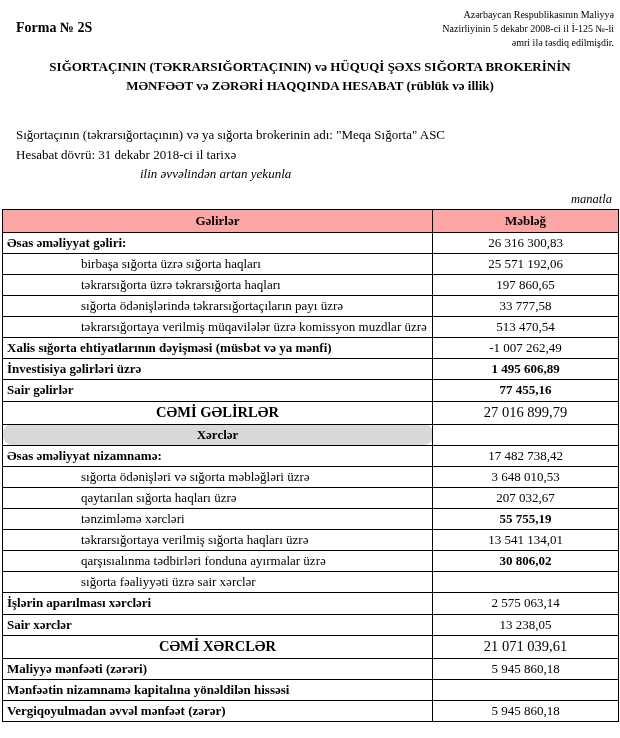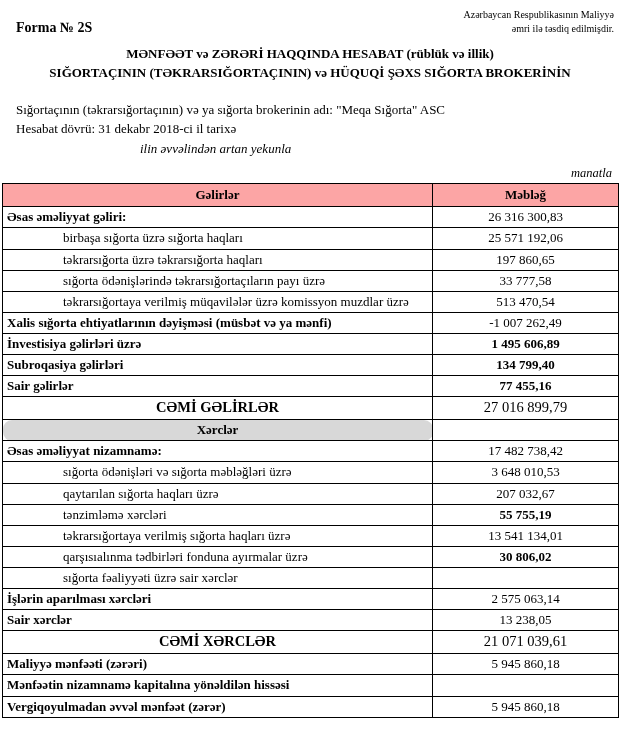--- a/index.html
+++ b/index.html
@@ -26,21 +26,21 @@
     line-height: 1.38;
   }
   .title {
     text-align: center;
     font-weight: bold;
     font-size: 13px;
     line-height: 1.45;
     margin-top: 9px;
     padding: 0 24px;
   }
-  .meta { font-size: 13px; margin-top: 17px; padding-left: 14px; line-height: 1.5; }
+  .meta { font-size: 13px; margin-top: 29px; padding-left: 14px; line-height: 1.5; }
   .cumulative { font-style: italic; margin-left: 124px; }
   .manat {
     text-align: right;
     font-style: italic;
     font-size: 12.5px;
     padding-right: 6px;
     margin-top: 8px;
     margin-bottom: 2px;
   }
 
@@ -67,42 +67,43 @@
     padding: 3px 4px;
   }
   td.section-header {
     background: #d8d8d8;
     font-weight: bold;
     text-align: center;
     padding: 3px 4px;
     border-radius: 9px;
   }
   td.label { text-align: left; padding-left: 7px; }
-  td.label.indent { padding-left: 60px; }
+  td.label.indent { padding-left: 78px; }
   td.value { text-align: center; }
   .bold { font-weight: bold; }
   .center { text-align: center !important; }
   .big { font-size: 14.5px !important; padding-top: 3px; padding-bottom: 3px; margin-left: 48px; }
 </style>
 </head>
 <body>
 
 <div class="page">
 
   <div class="top-row">
     <div class="form-no">Forma № 2S</div>
     <div class="approval">
       <div>Azərbaycan Respublikasının Maliyyə</div>
+      <div>Nazirliyinin 5 dekabr 2008-ci il İ-125 №-li</div>
       <div>əmri ilə təsdiq edilmişdir.</div>
     </div>
   </div>
 
   <div class="title">
+    <div>SIĞORTAÇININ (TƏKRARSIĞORTAÇININ) və HÜQUQİ ŞƏXS SIĞORTA BROKERİNİN</div>
     <div>MƏNFƏƏT və ZƏRƏRİ HAQQINDA HESABAT (rüblük və illik)</div>
-    <div>SIĞORTAÇININ (TƏKRARSIĞORTAÇININ) və HÜQUQİ ŞƏXS SIĞORTA BROKERİNİN</div>
   </div>
 
   <div class="meta">
     <div>Sığortaçının (təkrarsığortaçının) və ya sığorta brokerinin adı: "Meqa Sığorta" ASC</div>
     <div>Hesabat dövrü: 31 dekabr 2018-ci il tarixə</div>
     <div class="cumulative">ilin əvvəlindən artan yekunla</div>
   </div>
 
   <div class="manat">manatla</div>
 
@@ -140,24 +141,20 @@
         </tr>
         <tr>
           <td class="label bold">Xalis sığorta ehtiyatlarının dəyişməsi (müsbət və ya mənfi)</td>
           <td class="value">-1 007 262,49</td>
         </tr>
         <tr>
           <td class="label bold">İnvestisiya gəlirləri üzrə</td>
           <td class="value bold">1 495 606,89</td>
         </tr>
         <tr>
-          <td class="label bold">Subroqasiya gəlirləri</td>
-          <td class="value bold">134 799,40</td>
-        </tr>
-        <tr>
           <td class="label bold">Sair gəlirlər</td>
           <td class="value bold">77 455,16</td>
         </tr>
         <tr>
           <td class="label bold center big">CƏMİ GƏLİRLƏR</td>
           <td class="value big">27 016 899,79</td>
         </tr>
       </tbody>
     <tbody>
       <tr>

